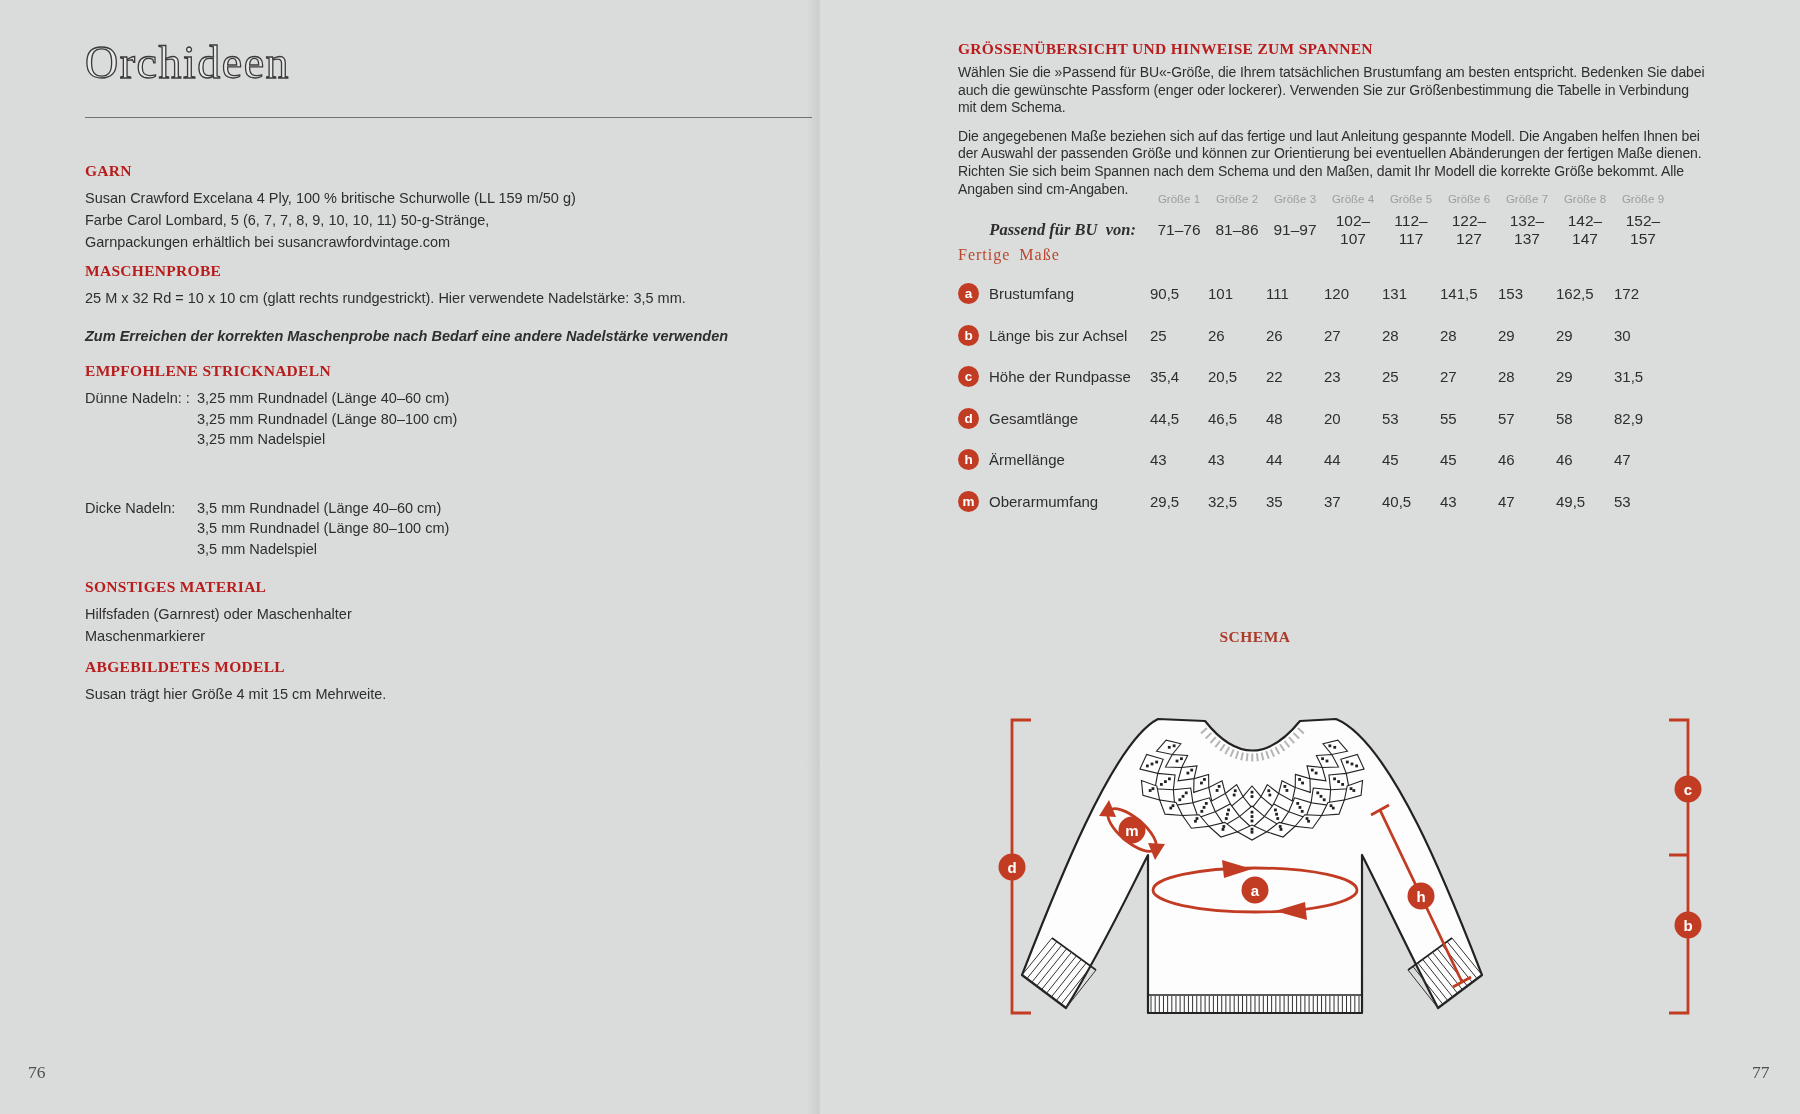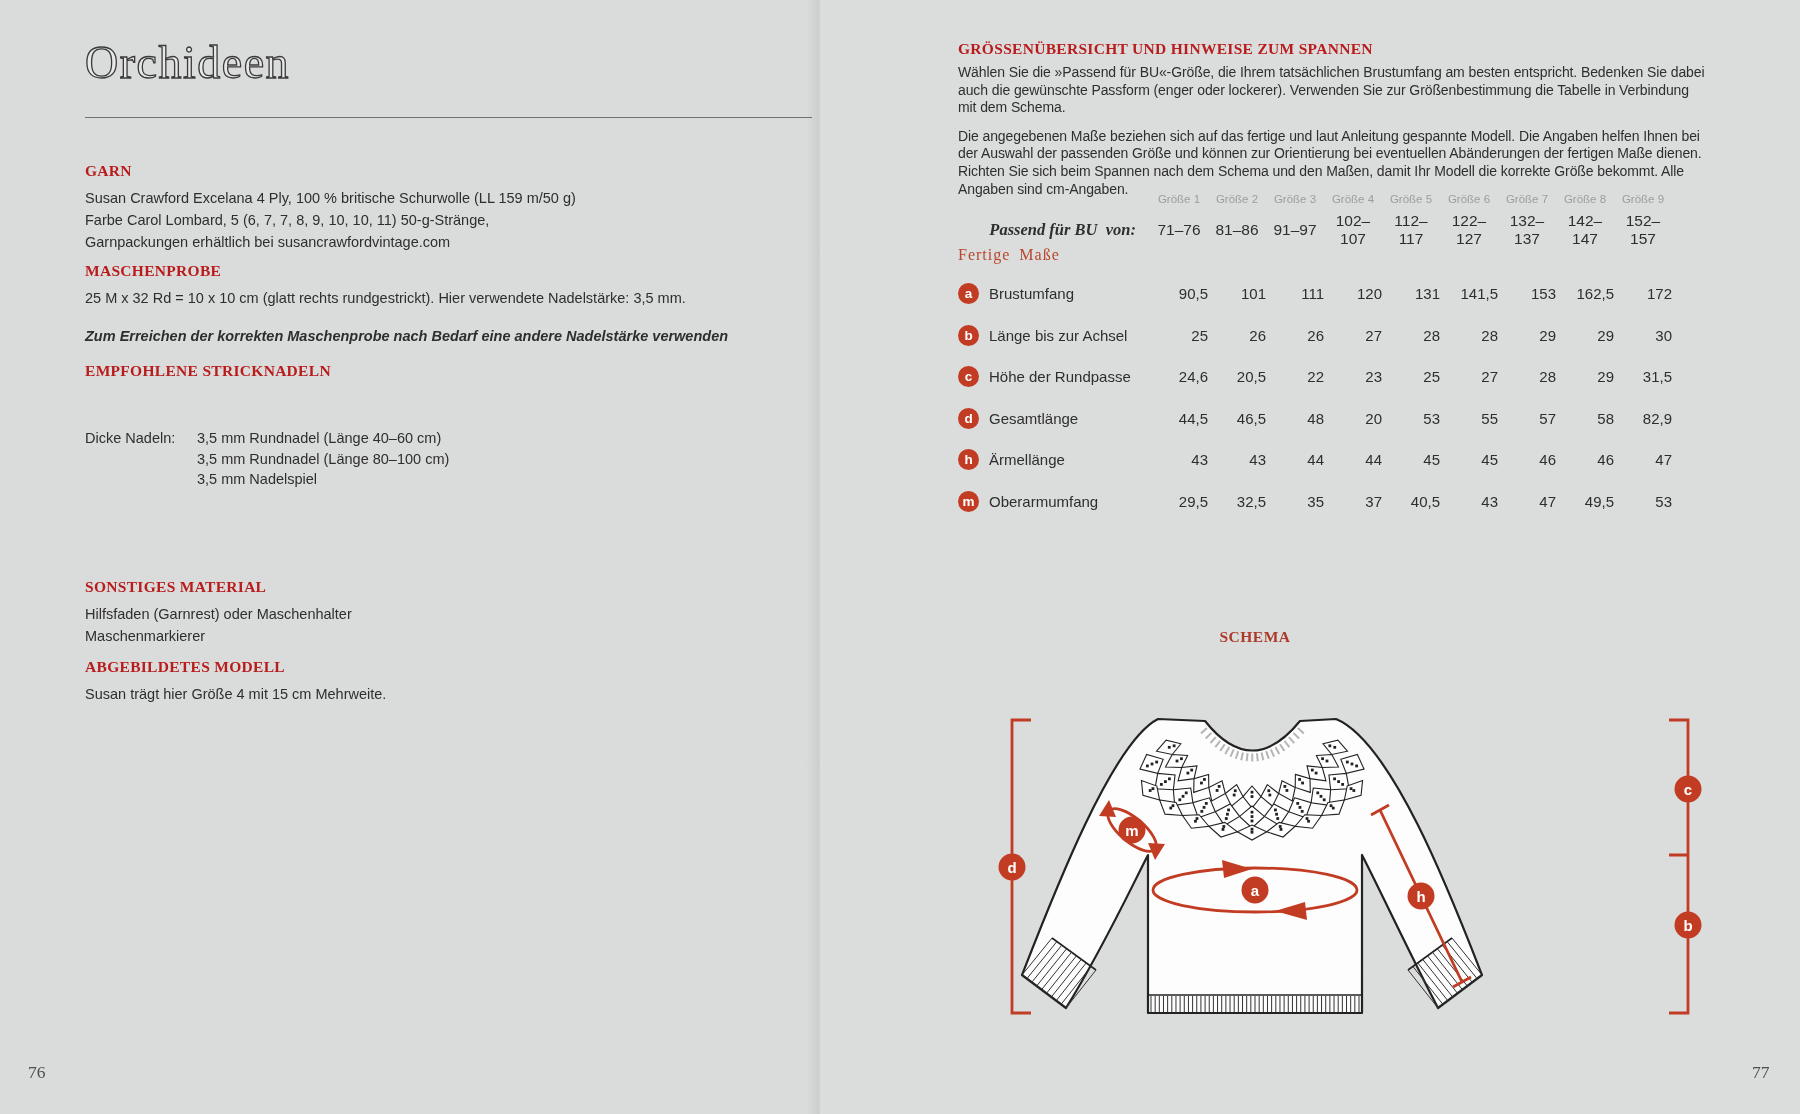--- a/index.html
+++ b/index.html
@@ -40,21 +40,21 @@
   .bu-label{font-family:"Liberation Serif",serif;font-weight:700;font-style:italic;font-size:16.5px;
     text-align:right;padding-right:14px;white-space:pre}
   .bucell{text-align:center;font-size:15.5px}
   .group-heading{margin-top:4px;height:27px;font-family:"Liberation Serif",serif;font-size:16px;
     letter-spacing:1px;color:#b8472e;word-spacing:4px}
   .mrow{height:41.5px}
   .mlabel{display:flex;align-items:center;gap:10px}
   .badge{width:21px;height:21px;border-radius:50%;background:#c23c24;color:#fff;font-weight:700;
     font-size:13.5px;line-height:21px;text-align:center;display:inline-block;flex:0 0 21px}
   .mname{font-size:15px}
-  .vcell{text-align:right;font-size:15px}
+  .vcell{text-align:left;font-size:15px}
   
   .schema-heading{position:absolute;left:333px;top:628px;width:200px;text-align:center;
     font-family:"Liberation Serif",serif;font-weight:700;font-size:15.5px;letter-spacing:.5px;color:#ad3a28}
   #schema-svg{position:absolute;left:158px;top:685px;width:740px;height:350px}
   .ink{stroke:#222;fill:none}
 </style>
 </head>
 <body>
 
 <div class="page" id="left-page">
@@ -72,20 +72,28 @@
     <h2 class="red-head">MASCHENPROBE</h2>
     <p>25 M x 32 Rd = 10 x 10 cm (glatt rechts rundgestrickt). Hier verwendete Nadelstärke: 3,5 mm.</p>
   </section>
 
   <section class="lsec" style="top:326px">
     <p class="note-line">Zum Erreichen der korrekten Maschenprobe nach Bedarf eine andere Nadelstärke verwenden</p>
   </section>
 
   <section class="lsec" style="top:362px">
     <h2 class="red-head">EMPFOHLENE STRICKNADELN</h2>
+    <div class="ngroup">
+      <div class="glabel">Dünne Nadeln: :</div>
+      <div class="gitems">
+        <p>3,25 mm Rundnadel (Länge 40–60 cm)</p>
+        <p>3,25 mm Rundnadel (Länge 80–100 cm)</p>
+        <p>3,25 mm Nadelspiel</p>
+      </div>
+    </div>
     <div class="ngroup second">
       <div class="glabel">Dicke Nadeln:</div>
       <div class="gitems">
         <p>3,5 mm Rundnadel (Länge 40–60 cm)</p>
         <p>3,5 mm Rundnadel (Länge 80–100 cm)</p>
         <p>3,5 mm Nadelspiel</p>
       </div>
     </div>
   </section>
 
@@ -167,21 +175,21 @@
           <div class="vcell">28</div>
           <div class="vcell">29</div>
           <div class="vcell">29</div>
           <div class="vcell">30</div>
         </div>
         <div class="trow mrow">
           <div class="mlabel">
             <span class="badge">c</span>
             <span class="mname">Höhe der Rundpasse</span>
           </div>
-          <div class="vcell">24,6</div>
+          <div class="vcell">35,4</div>
           <div class="vcell">20,5</div>
           <div class="vcell">22</div>
           <div class="vcell">23</div>
           <div class="vcell">25</div>
           <div class="vcell">27</div>
           <div class="vcell">28</div>
           <div class="vcell">29</div>
           <div class="vcell">31,5</div>
         </div>
         <div class="trow mrow">

